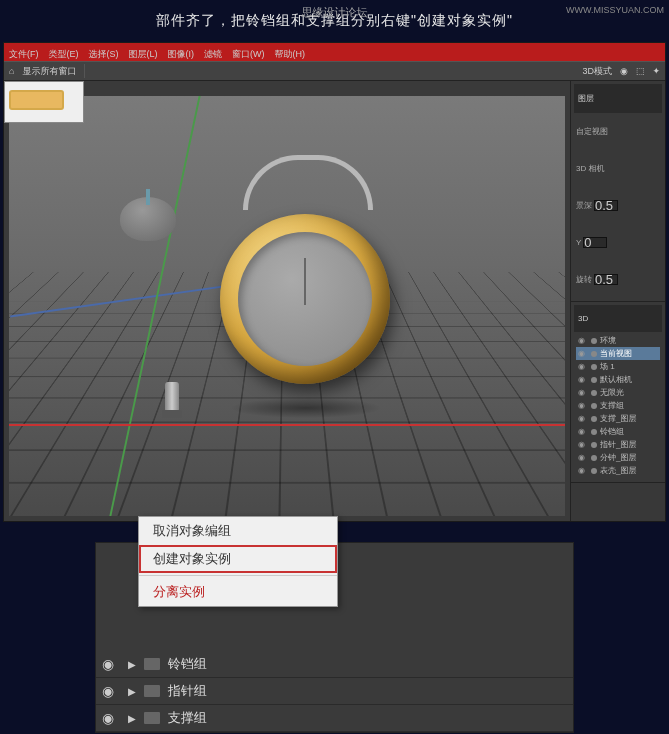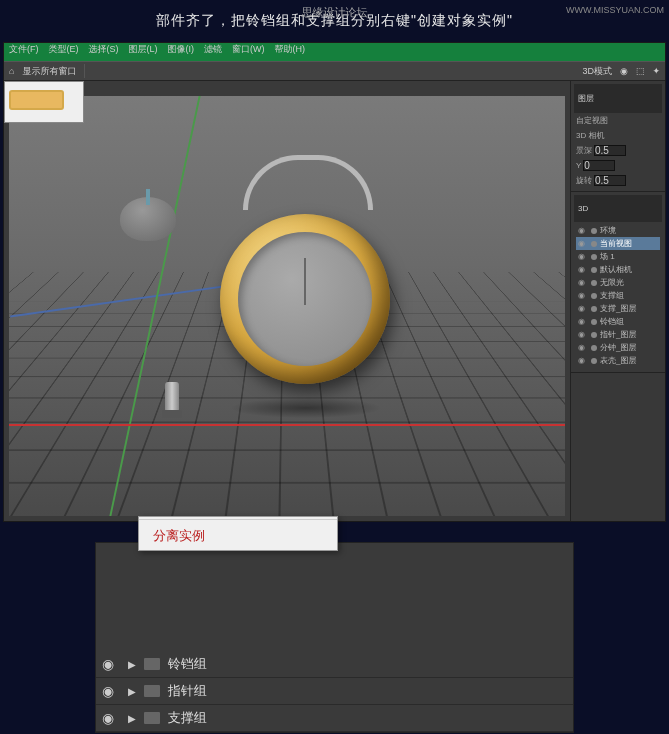--- a/index.html
+++ b/index.html
@@ -1,21 +1,21 @@
 <!DOCTYPE html>
 <html><head>
 <meta charset="utf-8">
 <style>
 *{margin:0;padding:0;box-sizing:border-box;font-family:"Microsoft YaHei",sans-serif}
 body{background:#0a0e27;width:669px;height:734px;position:relative;overflow:hidden}
 .watermark{position:absolute;top:5px;right:5px;color:#888;font-size:9px;z-index:100}
 .watermark-center{position:absolute;top:5px;left:50%;transform:translateX(-50%);color:#aaa;font-size:11px;z-index:100}
 .instruction{color:#e8e8e8;font-size:14px;text-align:center;padding:12px;letter-spacing:1px}
 .ps-window{background:#2a2a2a;margin:0 3px;border:1px solid #1a1a1a}
-.menubar{background:#15803d;height:18px;display:flex;align-items:flex-start;padding:0 5px;font-size:9px;color:#ccc;gap:10px}
+.menubar{background:#b91c1c;height:18px;display:flex;align-items:flex-end;padding:0 5px;font-size:9px;color:#ccc;gap:10px}
 .toolbar{background:#424242;height:20px;border-top:1px solid #555;border-bottom:1px solid #222;display:flex;align-items:center;padding:0 5px;font-size:9px;color:#ccc;gap:8px}
 .toolbar .sep{width:1px;height:14px;background:#555}
 .workspace{display:flex;height:440px;background:#282828}
 .viewport{flex:1;background:#3a3a3a;position:relative;overflow:hidden}
 .viewport-inner{position:absolute;inset:15px 5px 5px 5px;background:#464646;overflow:hidden}
 .thumb{position:absolute;top:0;left:0;width:80px;height:42px;background:#efefef;border:1px solid #888;z-index:5}
 .thumb-inner{position:absolute;top:8px;left:4px;width:55px;height:20px;border:2px solid #d4a84a;background:#e8b860;border-radius:3px}
 .grid-floor{position:absolute;inset:0;background:linear-gradient(180deg,#7a7a7a 0%,#6a6a6a 40%,#4a4a4a 100%)}
 .grid-floor::before{content:"";position:absolute;top:42%;left:0;right:0;bottom:0;background-image:repeating-linear-gradient(90deg,transparent 0,transparent 24px,rgba(0,0,0,.3) 24px,rgba(0,0,0,.3) 25px),repeating-linear-gradient(0deg,transparent 0,transparent 18px,rgba(0,0,0,.25) 18px,rgba(0,0,0,.25) 19px);transform:perspective(400px) rotateX(62deg);transform-origin:top}
 .axis-red{position:absolute;top:78%;left:0;right:0;height:2px;background:#c83232}
@@ -27,22 +27,22 @@
 .clock-hand{position:absolute;left:50%;top:20%;width:2px;height:35%;background:#666;transform:translateX(-50%)}
 .handle{position:absolute;left:42%;top:14%;width:130px;height:55px;border:5px solid #b8b8b8;border-bottom:none;border-radius:60px 60px 0 0}
 .bell{position:absolute;left:20%;top:24%;width:56px;height:44px;background:radial-gradient(ellipse at 40% 30%,#999,#666);border-radius:50% 50% 45% 45%}
 .bell::after{content:"";position:absolute;top:-8px;left:50%;transform:translateX(-50%);width:4px;height:16px;background:#6a9aaa}
 .peg{position:absolute;left:28%;top:68%;width:14px;height:30px;background:linear-gradient(90deg,#888,#ccc,#888);border-radius:3px}
 .peg::after{content:"";position:absolute;bottom:-6px;left:-3px;width:20px;height:8px;background:#555;border-radius:2px}
 .shadow-el{position:absolute;left:40%;top:72%;width:150px;height:20px;background:radial-gradient(ellipse,rgba(0,0,0,.4),transparent 70%);border-radius:50%}
 .right-panels{width:95px;background:#383838;border-left:1px solid #222;font-size:8px;color:#aaa}
 .panel-sec{border-bottom:1px solid #222;padding:3px}
 .panel-title{background:#2a2a2a;padding:9px 4px;font-size:8px;color:#ccc}
-.panel-row{display:flex;align-items:center;padding:2px 2px;gap:2px;font-size:8px}
-.panel-row input{width:32px;height:11px;background:#2a2a2a;border:1px solid #111;color:#ccc;font-size:10px}
+.panel-row{display:flex;align-items:center;padding:13px 2px;gap:2px;font-size:8px}
+.panel-row input{width:24px;height:11px;background:#2a2a2a;border:1px solid #111;color:#ccc;font-size:13px}
 .tree{padding:2px}
 .tree-item{display:flex;align-items:center;padding:1px 2px;gap:3px;font-size:8px;color:#bbb}
 .tree-item.sel{background:#5a7a9a;color:#fff}
 .eye{width:10px;height:10px;display:inline-block;color:#999}
 .dot{width:6px;height:6px;border-radius:50%;background:#888;display:inline-block}
 .status{background:#424242;height:14px;font-size:8px;color:#aaa;padding:1px 5px}
 .lower-panel{margin:20px 95px 0;background:#3a3a3a;border:1px solid #222}
 .context-menu{position:absolute;left:138px;top:516px;width:200px;background:#f0f0f0;border:1px solid #999;box-shadow:2px 2px 6px rgba(0,0,0,.4);z-index:20}
 .menu-item{padding:5px 14px;font-size:13px;color:#333;cursor:pointer}
 .menu-item.disabled{color:#b91c1c}
@@ -207,15 +207,17 @@
     <div class="layer-row">
       <span class="vis-eye">◉</span>
       <span class="tri">▶</span>
       <span class="folder-ico"></span>
       <span>支撑组</span>
     </div>
   </div>
 </div>
 
 <div class="context-menu">
+  <div class="menu-item">取消对象编组</div>
+  <div class="menu-item highlight">创建对象实例</div>
   <div class="menu-sep"></div>
   <div class="menu-item disabled">分离实例</div>
 </div>
 
 </body></html>

